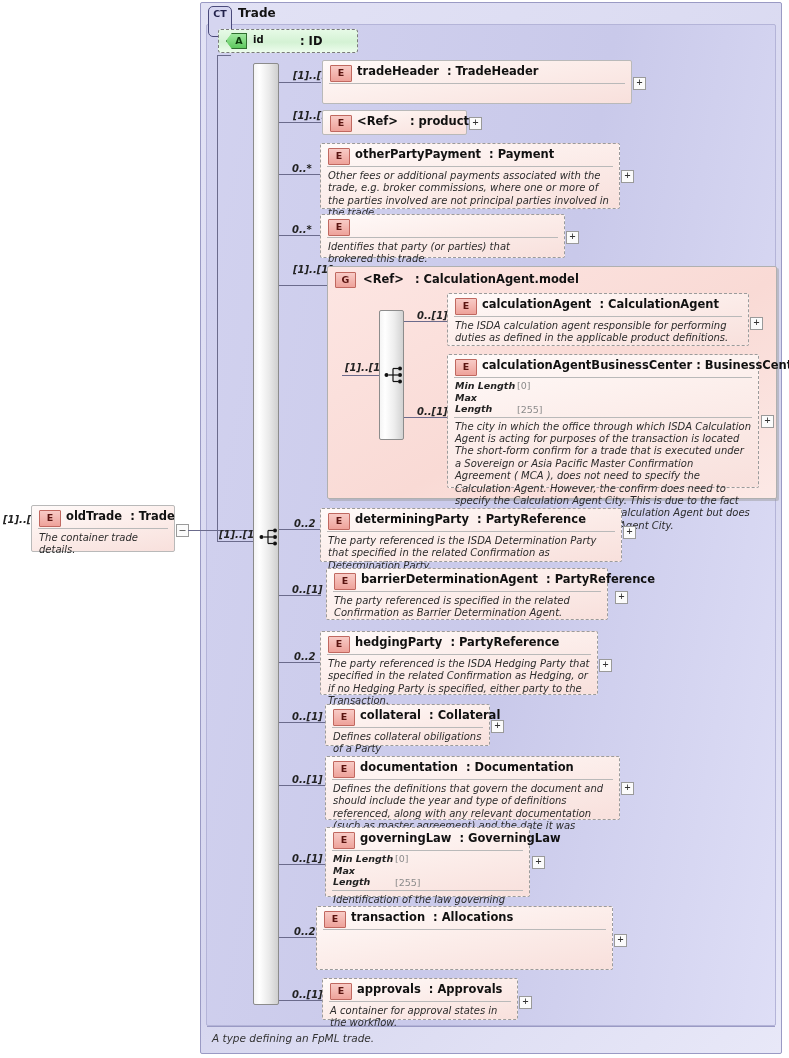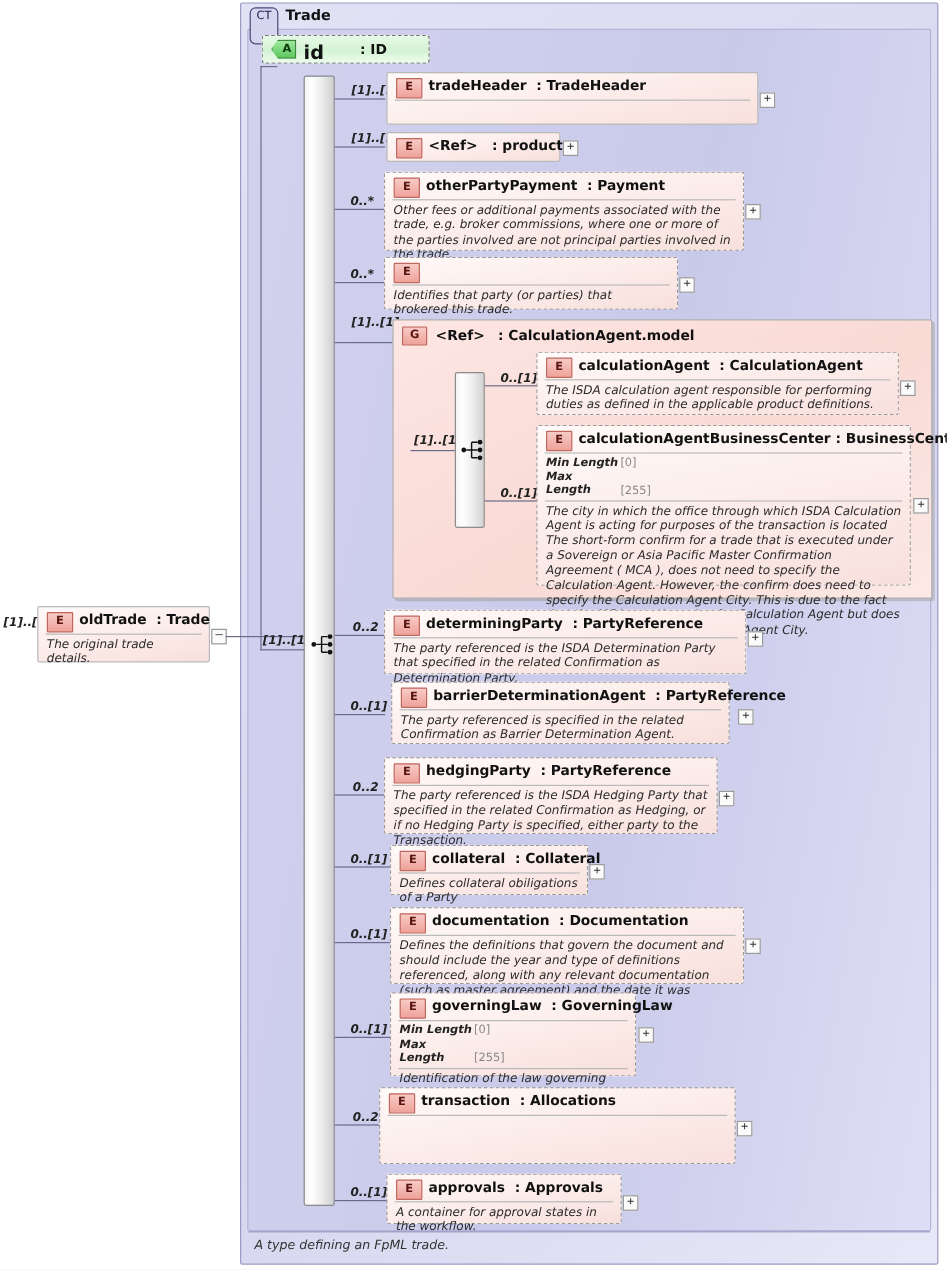--- a/index.html
+++ b/index.html
@@ -23,42 +23,42 @@
     background-image:linear-gradient(100deg,#d2d2ef 0%,#c9c9ea 55%,#dedef6 100%);
     border:1px solid #b4b4d8;border-radius:2px;
   }
   #ct-footerline{left:207px;top:1026px;width:568px;height:1px;background:#9a9ac4;}
   #ct-footer-text{left:212px;top:1032px;width:420px;height:16px;
     font-style:italic;font-size:10.5px;color:#333;}
 
   .ct-badge{
     left:208px;top:6px;width:24px;height:31px;
     border:1.4px solid #4a4a7a;border-radius:5px;
-    background:#d5d5f0;font-size:9.5px;font-weight:normal;color:#20204a;
+    background:#d5d5f0;font-size:9.5px;font-weight:bold;color:#20204a;
     text-align:center;line-height:13px;letter-spacing:0px;
   }
   #ct-title{left:238px;top:6px;height:16px;font-size:12px;font-weight:bold;color:#111;}
 
   
   #attr-id{
     left:218px;top:29px;width:140px;height:24px;
     background:#ddf6dd;
     background-image:linear-gradient(180deg,#e6fae6 0%,#d4f2d4 55%,#ecfcec 100%);
     border:1px dashed #7a7a7a;border-radius:3px;
   }
   .a-badge{
     left:226px;top:33px;width:21px;height:16px;
     background:#7ddb7d;
     background-image:linear-gradient(180deg,#9fe89f,#5ec85e);
     border:1px solid #2e6e2e;
     font-size:9.5px;font-weight:bold;color:#0c3a0c;text-align:center;line-height:14px;
     clip-path:polygon(28% 0%,100% 0%,100% 100%,28% 100%,0% 50%);
     padding-left:5px;box-sizing:border-box;
   }
-  #attr-id-name{left:253px;top:34px;font-size:16px;font-weight:bold;color:#111;}
+  #attr-id-name{left:253px;top:34px;font-size:10px;font-weight:bold;color:#111;}
   #attr-id-type{left:300px;top:34px;font-size:11.5px;font-weight:bold;color:#111;}
 
   
   #seqbar-main{
     left:253px;top:63px;width:26px;height:942px;
     border:1px solid #8c8c8c;border-radius:2px;
     background-image:linear-gradient(90deg,#f4f4f4 0%,#ffffff 22%,#eaeaea 62%,#cfcfcf 100%);
   }
   
   #seqbar-grp{
@@ -142,21 +142,21 @@
 <div class="abs" id="attr-id-name">id</div>
 <div class="abs" id="attr-id-type">: ID</div>
 
 <div class="abs card" style="left:3px;top:514px;">[1]..[1]</div>
 <div class="abs ebox solid" id="oldtrade">
   <div class="hdr">
     <div class="e-badge">E</div>
     <div class="e-name"><span>oldTrade</span>&nbsp;&nbsp;<span>: Trade</span></div>
   </div>
   <div class="rule"></div>
-  <div class="desc">The original trade details.</div>
+  <div class="desc">The container trade details.</div>
 </div>
 <div class="tgl" style="left:176px;top:524px;">–</div>
 <div class="abs hline" style="left:188px;top:530px;width:65px;"></div>
 
 <div class="abs card" style="left:219px;top:529px;">[1]..[1]</div>
 <div class="abs hline" style="left:217px;top:541px;width:38px;"></div>
 <div class="abs vline" style="left:217px;top:55px;height:487px;"></div>
 <div class="abs hline" style="left:217px;top:55px;width:14px;"></div>
 
 <div class="abs" id="seqbar-main"></div>

